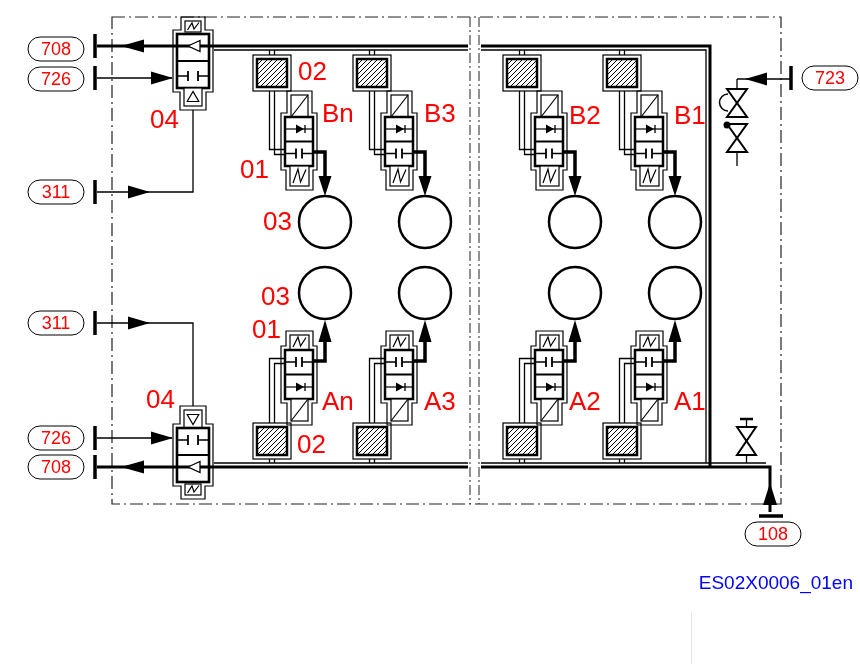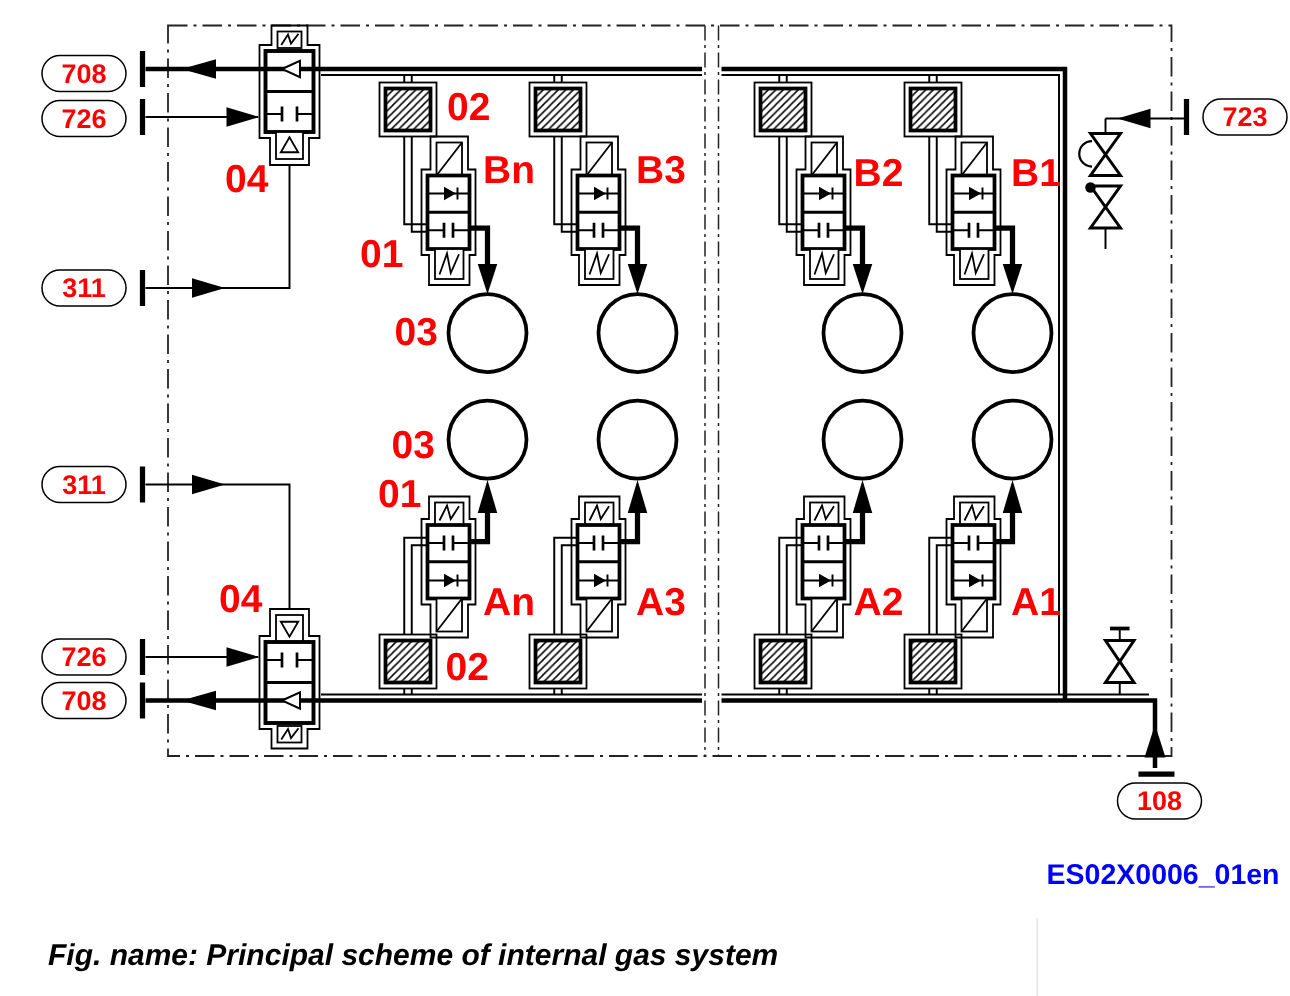--- a/index.html
+++ b/index.html
@@ -1,17 +1,17 @@
 <!DOCTYPE html>
 <html><head>
 <meta charset="utf-8">
 <style>
   html,body{margin:0;padding:0;background:#ffffff;width:860px;height:664px;
     font-family:"Liberation Sans", sans-serif;}
-  .stage{position:relative;width:860px;height:664px;background:#fff;overflow:hidden;font-weight:bold;}
+  .stage{position:relative;width:860px;height:664px;background:#fff;overflow:hidden;}
   svg{position:absolute;left:0;top:0;}
   .caption{position:absolute;left:32px;top:626px;font-size:20px;font-style:italic;color:#000;}
   .page-edge{position:absolute;left:691px;top:612px;width:1px;height:52px;background:#e6e6e6;}
   text{font-family:"Liberation Sans", sans-serif;}
   .lbl{fill:#ff0000;font-size:26px;}
   .plbl{fill:#ff0000;font-size:18px;text-anchor:middle;}
   .doccode{fill:#0000ff;font-size:19px;text-anchor:end;}
 </style>
 </head>
 <body>
@@ -212,15 +212,14 @@
   <text class="lbl" x="146" y="408">04</text>
   <text class="lbl" x="322" y="410">An</text>
   <text class="lbl" x="424" y="410">A3</text>
   <text class="lbl" x="569" y="410">A2</text>
   <text class="lbl" x="674" y="410">A1</text>
   <text class="lbl" x="297" y="453">02</text>
 
   <text class="doccode" x="853" y="589">ES02X0006_01en</text>
 </svg>
 
-<div class="caption">Fig. name: Principal scheme of internal gas system</div>
 <div class="page-edge"></div>
 </div>
 
 </body></html>

